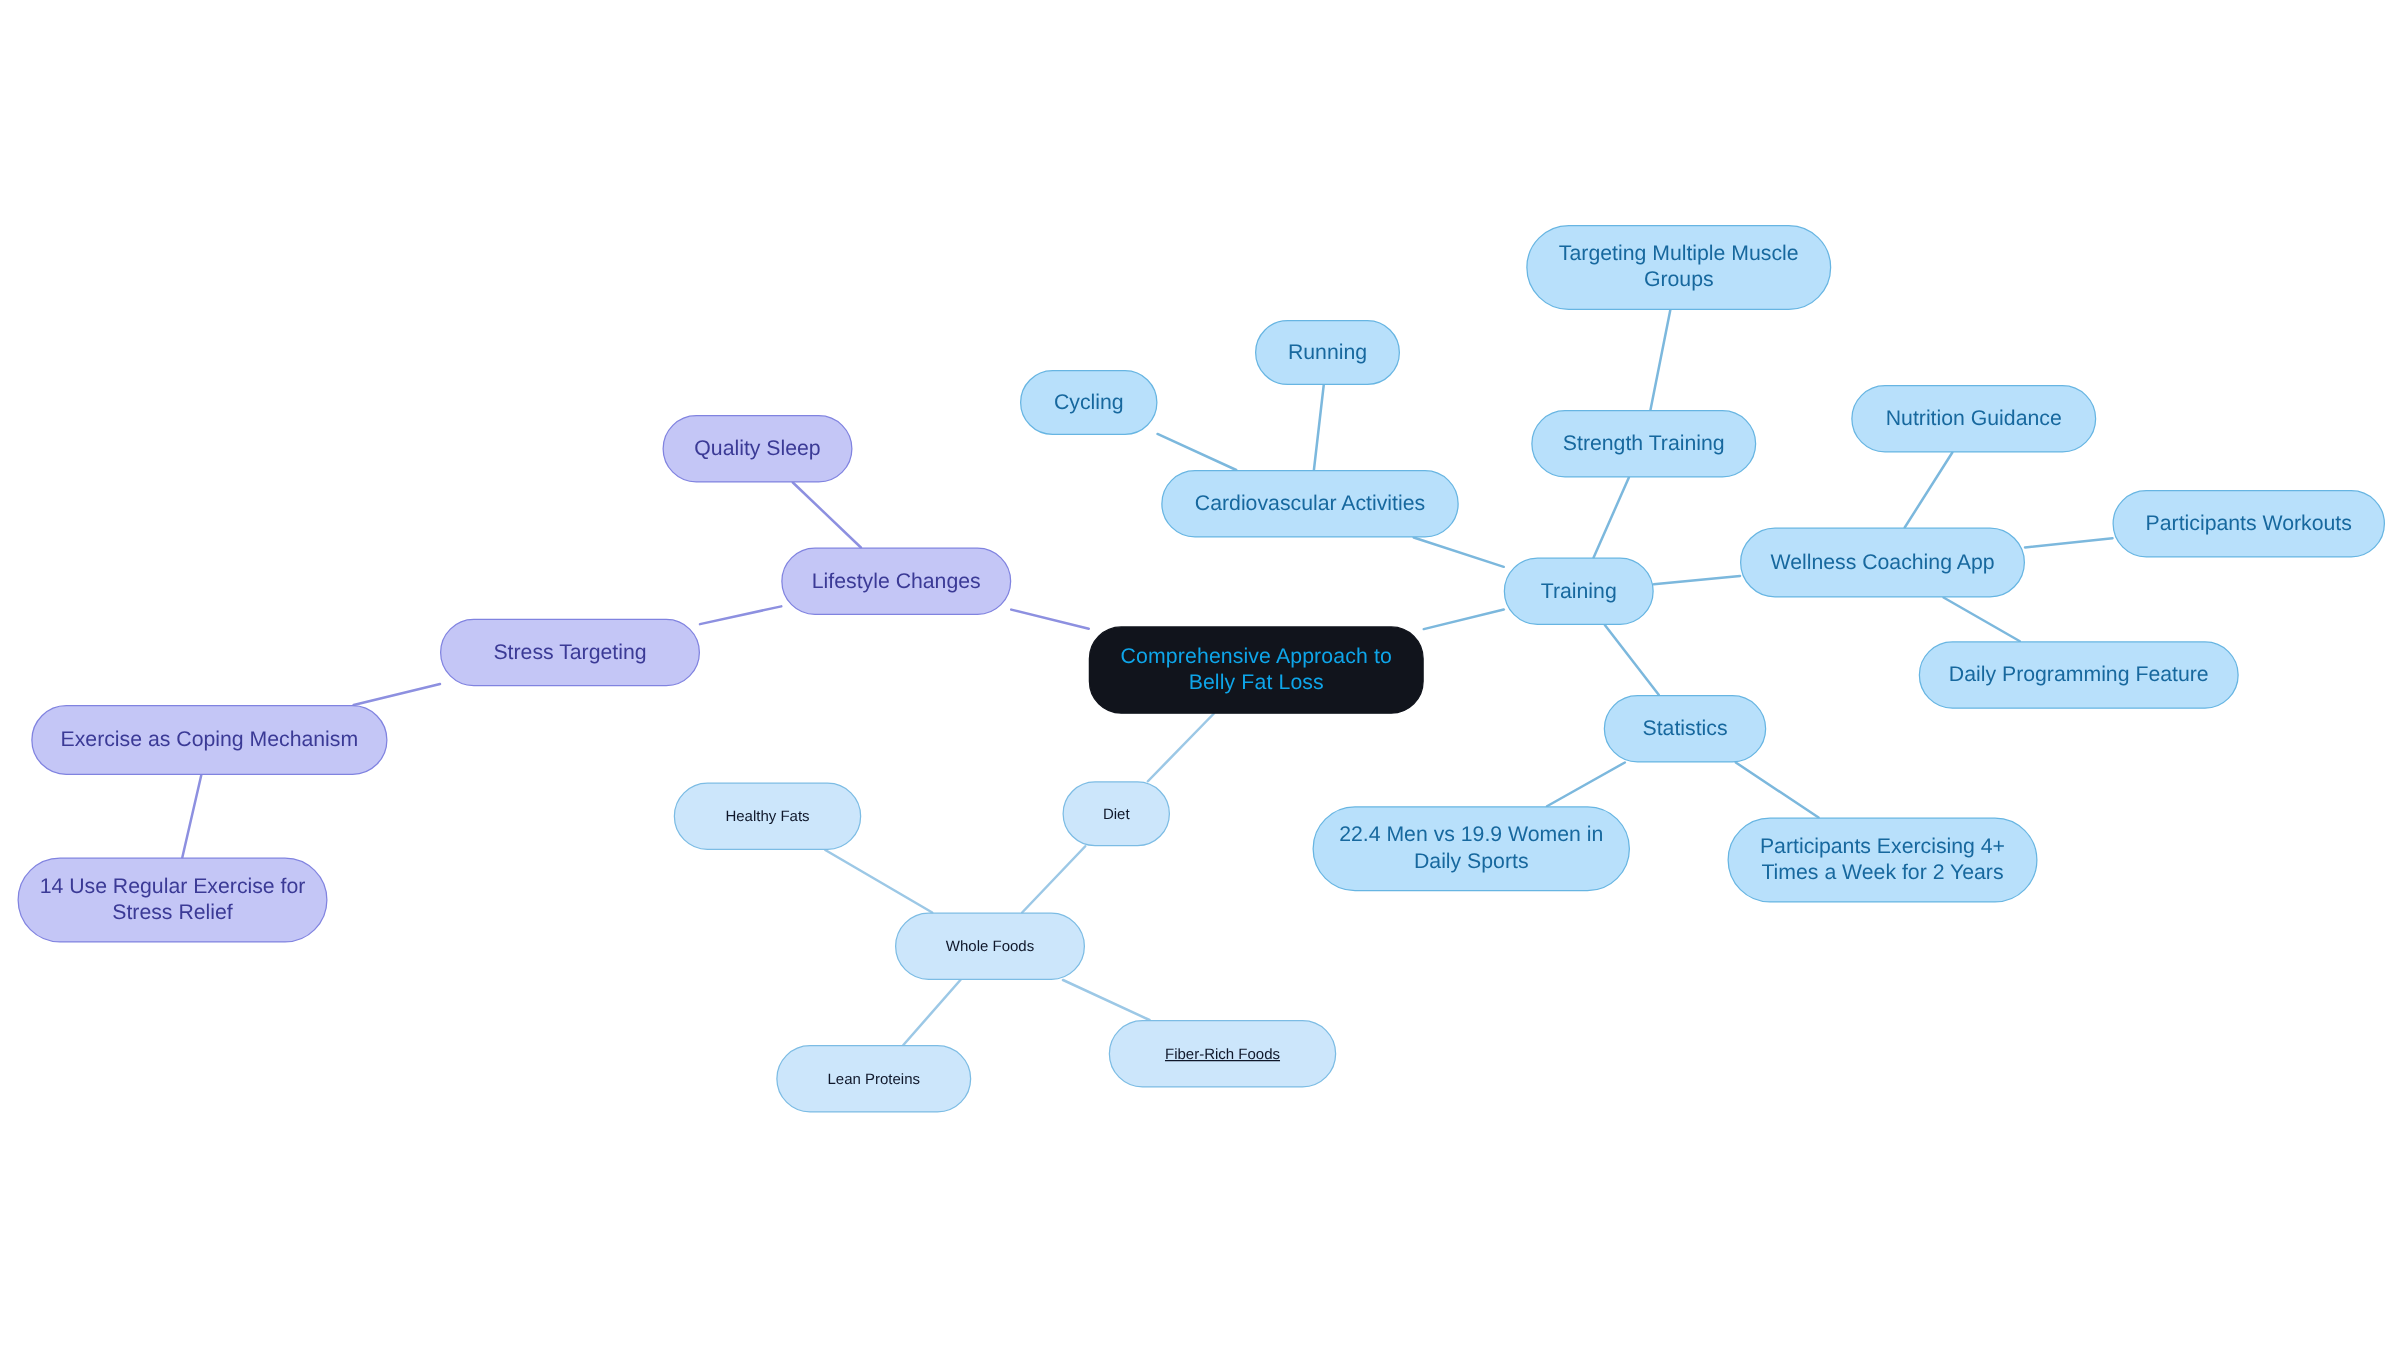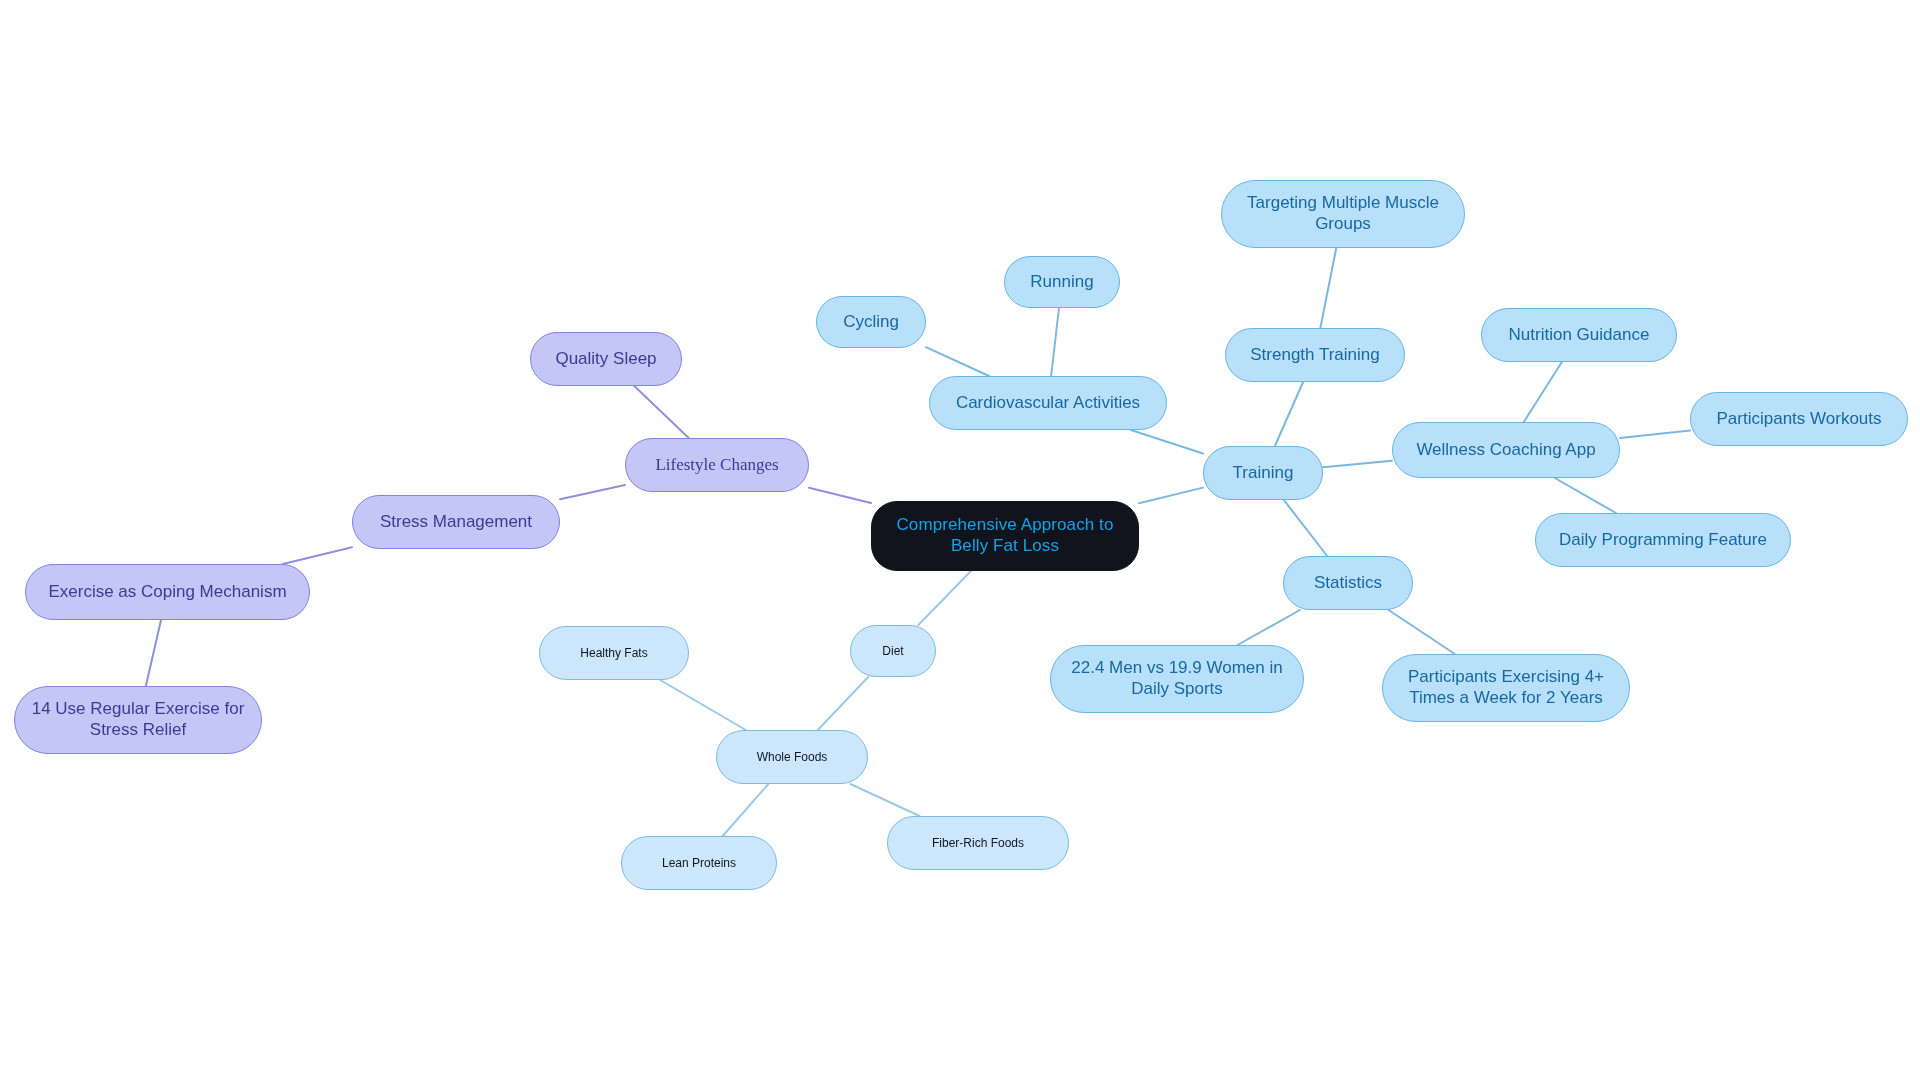--- a/index.html
+++ b/index.html
@@ -119,21 +119,21 @@
       <div class="node blue" style="left: 1535px; top: 513px; width: 256px; height: 54px;"><span>Daily Programming Feature</span></div>
       <div class="node blue" style="left: 1283px; top: 556px; width: 130px; height: 54px;"><span>Statistics</span></div>
       <div class="node blue" style="left: 1050px; top: 645px; width: 254px; height: 68px;"><span>22.4 Men vs 19.9 Women in
 Daily Sports</span></div>
       <div class="node blue" style="left: 1382px; top: 654px; width: 248px; height: 68px;"><span>Participants Exercising 4+
 Times a Week for 2 Years</span></div>
       <div class="node blue-soft" style="left: 850px; top: 625px; width: 86px; height: 52px;"><span>Diet</span></div>
       <div class="node blue-soft" style="left: 716px; top: 730px; width: 152px; height: 54px;"><span>Whole Foods</span></div>
       <div class="node blue-soft" style="left: 539px; top: 626px; width: 150px; height: 54px;"><span>Healthy Fats</span></div>
       <div class="node blue-soft" style="left: 621px; top: 836px; width: 156px; height: 54px;"><span>Lean Proteins</span></div>
-      <div class="node blue-soft" style="left: 887px; top: 816px; width: 182px; height: 54px;"><span>Fiber-Rich Foods</span></div>
-      <div class="node purple" style="left: 625px; top: 438px; width: 184px; height: 54px; font-family: Liberation Serif, serif;"><span>Lifestyle Changes</span></div>
+      <div class="node blue-soft" style="left: 887px; top: 816px; width: 182px; height: 54px; text-decoration: underline;"><span>Fiber-Rich Foods</span></div>
+      <div class="node purple" style="left: 625px; top: 438px; width: 184px; height: 54px;"><span>Lifestyle Changes</span></div>
       <div class="node purple" style="left: 530px; top: 332px; width: 152px; height: 54px;"><span>Quality Sleep</span></div>
-      <div class="node purple" style="left: 352px; top: 495px; width: 208px; height: 54px;"><span>Stress Management</span></div>
+      <div class="node purple" style="left: 352px; top: 495px; width: 208px; height: 54px;"><span>Stress Targeting</span></div>
       <div class="node purple" style="left: 25px; top: 564px; width: 285px; height: 56px;"><span>Exercise as Coping Mechanism</span></div>
       <div class="node purple" style="left: 14px; top: 686px; width: 248px; height: 68px;"><span>14 Use Regular Exercise for
 Stress Relief</span></div>
     </div>
 </div>
 
 </body></html>

